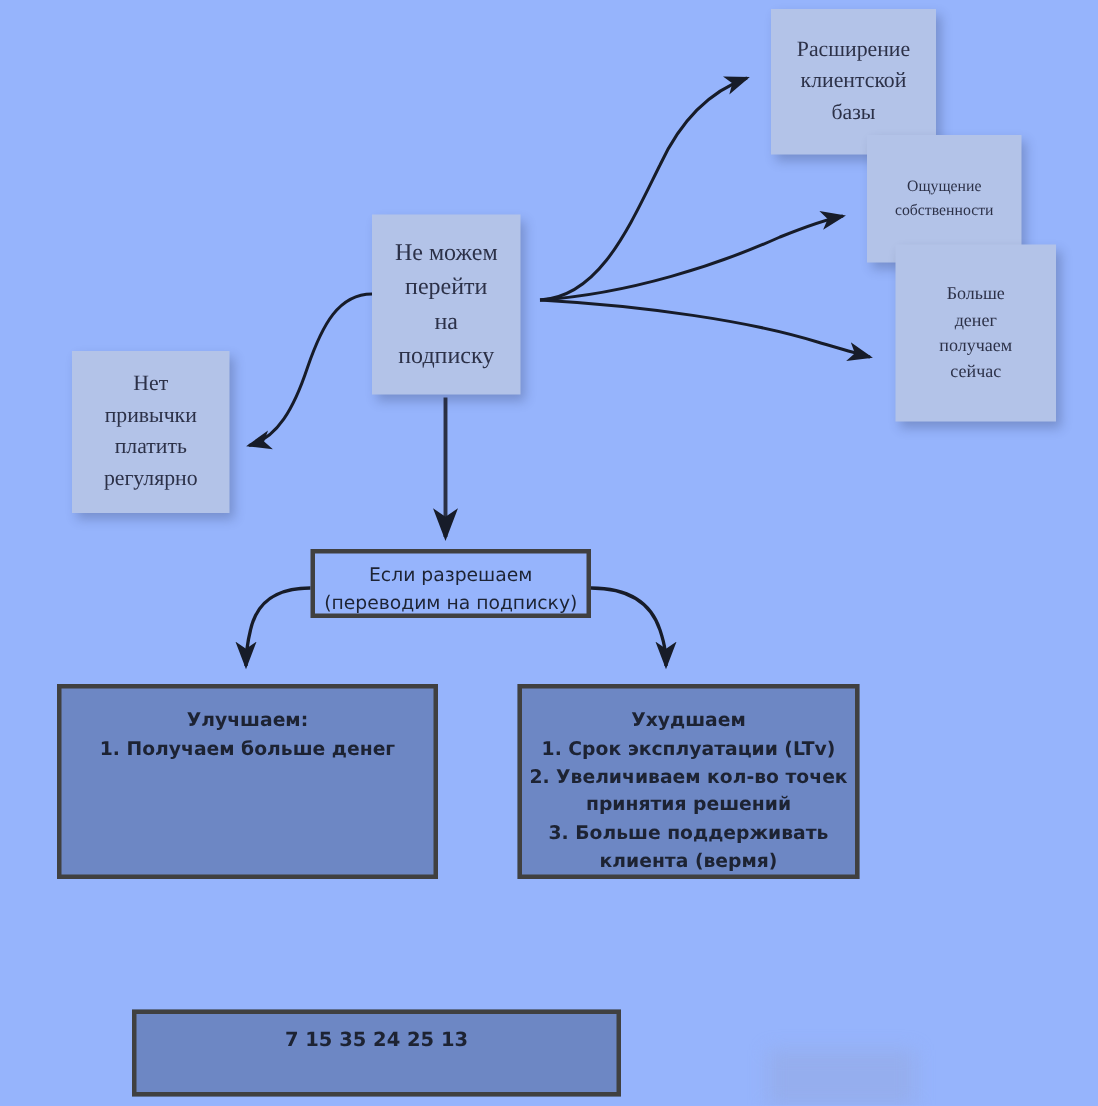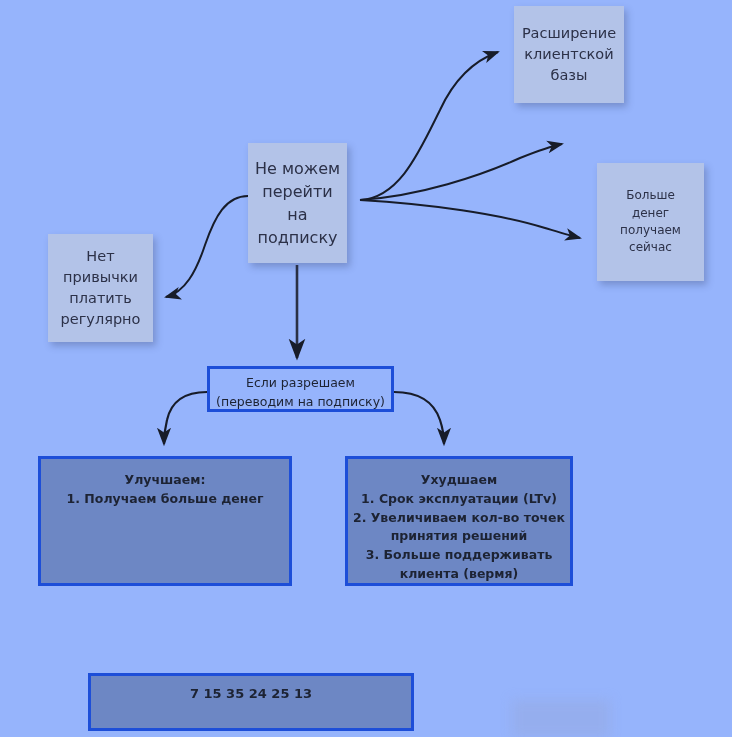--- a/index.html
+++ b/index.html
@@ -30,32 +30,33 @@
     position: absolute;
     background: #b3c3e8;
     color: #2c3148;
     display: flex;
     align-items: center;
     justify-content: center;
     text-align: center;
     line-height: 1.45;
     box-shadow: 3px 4px 7px rgba(40, 50, 90, 0.28);
     z-index: 5;
+    font-family: Liberation Serif, serif;
   }
   .note-text {
     width: 100%;
     white-space: pre-line;
     padding: 0 6px;
     box-sizing: border-box;
   }
 
   
   .box {
     position: absolute;
-    border: 3px solid #1d4ed8;
+    border: 3px solid #404040;
     color: #1d2333;
     box-sizing: border-box;
     z-index: 4;
     text-align: center;
     line-height: 1.5;
   }
   .box-outline {
     background: transparent;
   }
   .box-filled {
@@ -158,20 +159,24 @@
 на
 подписку</span>
   </div>
 
   <div class="note" id="node-expansion">
     <span class="note-text">Расширение
 клиентской
 базы</span>
   </div>
 
+  <div class="note" id="node-ownership">
+    <span class="note-text">Ощущение
+собственности</span>
+  </div>
 
   <div class="note" id="node-money">
     <span class="note-text">Больше
 денег
 получаем
 сейчас</span>
   </div>
 
   <div class="note" id="node-nohabit">
     <span class="note-text">Нет

